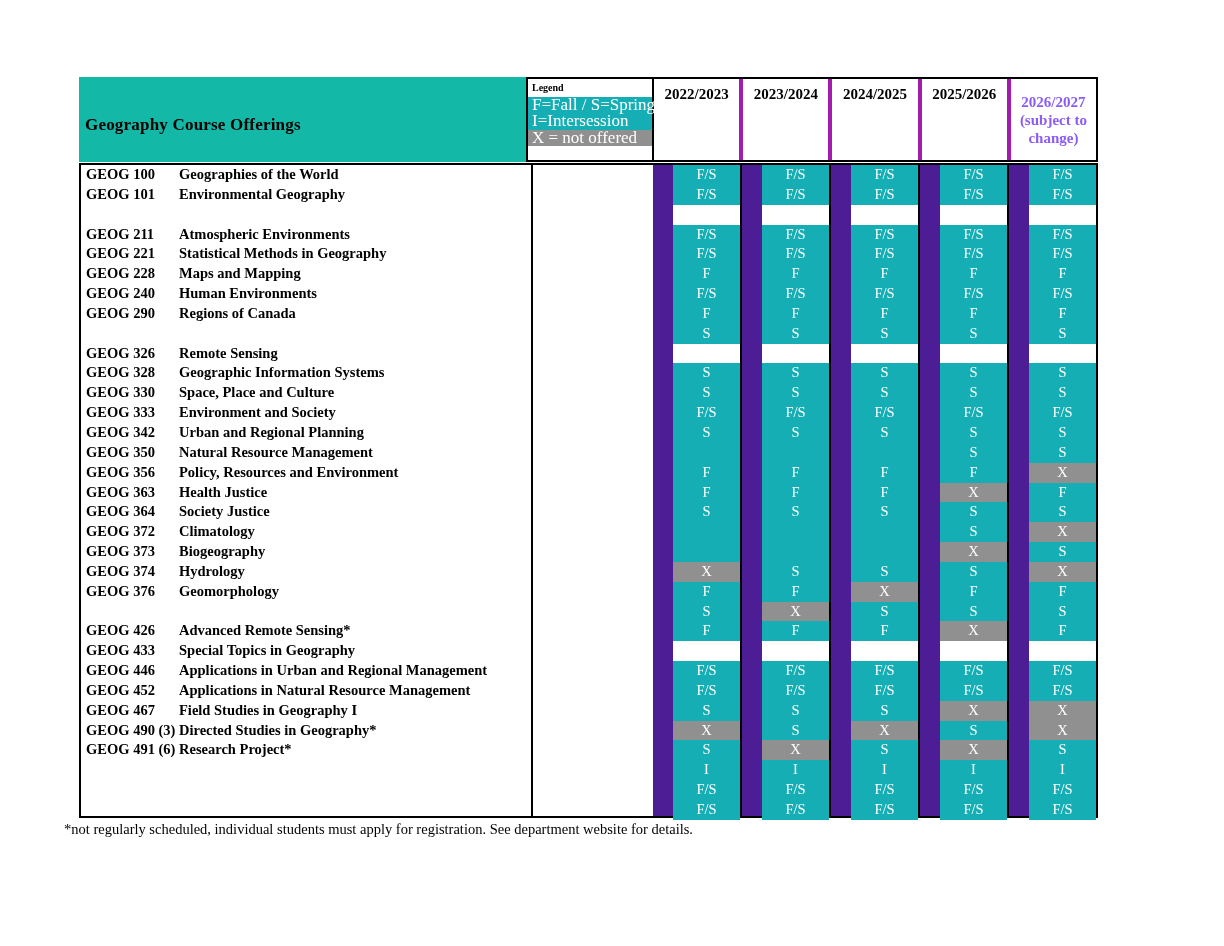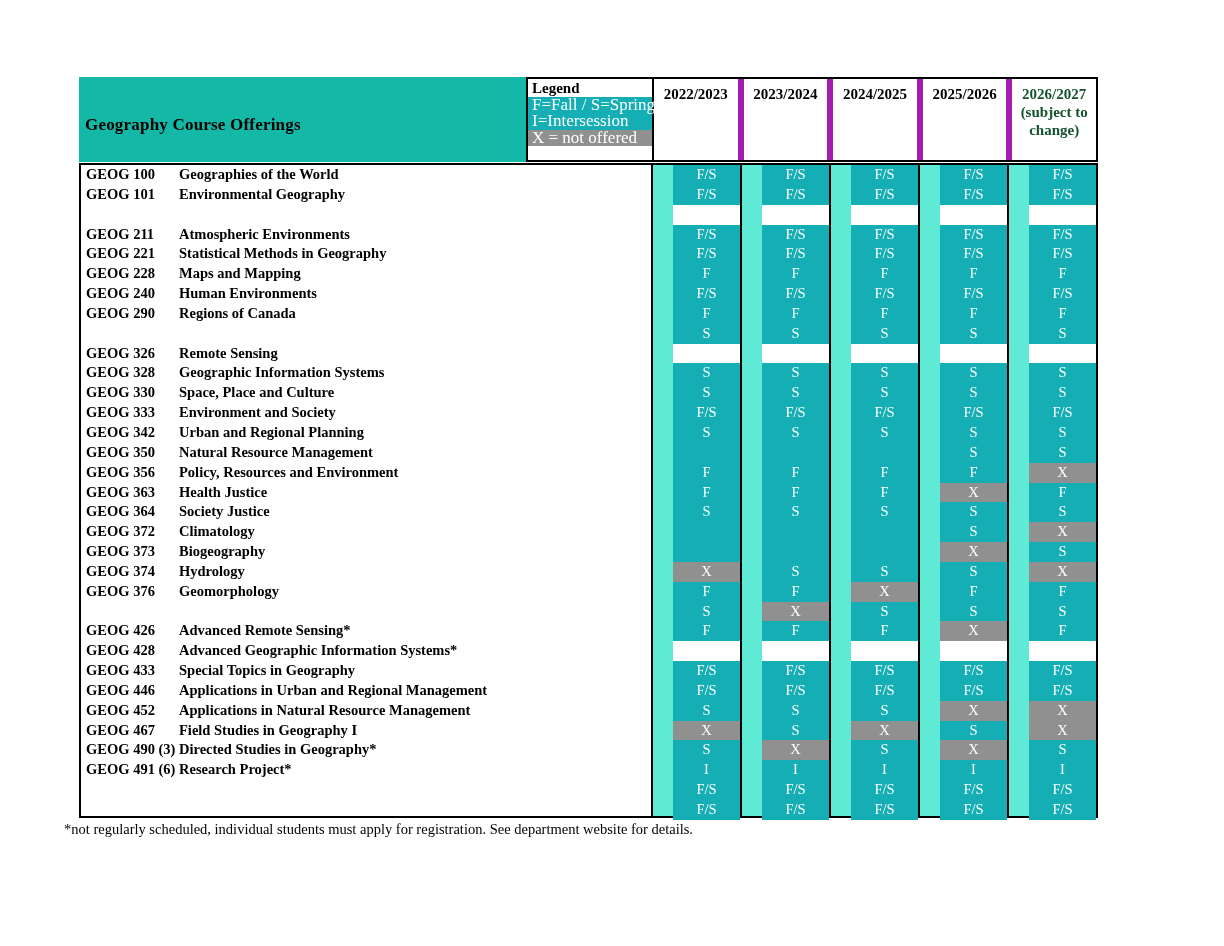--- a/index.html
+++ b/index.html
@@ -71,61 +71,61 @@
   .legend-line {
     font-size: 17px;
     line-height: 16.4px;
     padding-left: 4px;
     white-space: nowrap;
   }
   .legend-line.title {
     font-weight: bold;
     color: #000;
     background: #ffffff;
-    font-size: 15px;
+    font-size: 10px;
     line-height: 18px;
   }
   .legend-line.teal {
     background: #15AEB5;
     color: #ffffff;
   }
   .legend-line.gray {
     background: #909090;
     color: #ffffff;
   }
 
   .year-cell {
     flex: 1 1 0;
     box-sizing: border-box;
-    border-right: 6px solid #a21caf;
+    border-right: 4px solid #a21caf;
     background: #ffffff;
     text-align: center;
     font-weight: bold;
     font-size: 15px;
     padding-top: 6px;
     line-height: 18px;
   }
   .year-cell:last-child { border-right: none; }
-  .year-cell.highlight { color: #14532d; }
+  .year-cell.highlight { color: #8b5cf6; margin-top: 8px; }
 
   
   .main-table {
     position: absolute;
     left: 79px;
     top: 163px;
     width: 1019px;
     height: 655px;
     border: 2px solid #000;
     box-sizing: border-box;
   }
 
   .names-col {
     position: absolute;
     left: 0; top: 0;
-    width: 572px;
+    width: 452px;
     height: 100%;
     box-sizing: border-box;
     border-right: 2px solid #000;
     background: #ffffff;
     z-index: 3;
   }
   .row-name {
     height: 19.85px;
     line-height: 19.85px;
     font-size: 14.5px;
@@ -146,21 +146,21 @@
     left: 572px;
     top: 0;
     width: 443px;
     height: 100%;
     display: flex;
   }
   .data-col {
     flex: 1 1 0;
     box-sizing: border-box;
     border-right: 2px solid #000;
-    background: #5eead4;
+    background: #4c1d95;
     padding-left: 20px;
   }
   .data-col:last-child { border-right: none; }
 
   .cell {
     height: 19.85px;
     line-height: 19.85px;
     text-align: center;
     font-size: 14.5px;
     color: #ffffff;
@@ -241,21 +241,20 @@
         <div class="row-name"><span class="code">GEOG 350</span><span>Natural Resource Management</span></div>
         <div class="row-name"><span class="code">GEOG 356</span><span>Policy, Resources and Environment</span></div>
         <div class="row-name"><span class="code">GEOG 363</span><span>Health Justice</span></div>
         <div class="row-name"><span class="code">GEOG 364</span><span>Society Justice</span></div>
         <div class="row-name"><span class="code">GEOG 372</span><span>Climatology</span></div>
         <div class="row-name"><span class="code">GEOG 373</span><span>Biogeography</span></div>
         <div class="row-name"><span class="code">GEOG 374</span><span>Hydrology</span></div>
         <div class="row-name"><span class="code">GEOG 376</span><span>Geomorphology</span></div>
         <div class="row-name spacer"></div>
         <div class="row-name"><span class="code">GEOG 426</span><span>Advanced Remote Sensing*</span></div>
-        <div class="row-name"><span class="code">GEOG 428</span><span>Advanced Geographic Information Systems*</span></div>
         <div class="row-name"><span class="code">GEOG 433</span><span>Special Topics in Geography</span></div>
         <div class="row-name"><span class="code">GEOG 446</span><span>Applications in Urban and Regional Management</span></div>
         <div class="row-name"><span class="code">GEOG 452</span><span>Applications in Natural Resource Management</span></div>
         <div class="row-name"><span class="code">GEOG 467</span><span>Field Studies in Geography I</span></div>
         <div class="row-name"><span class="code">GEOG 490 (3)</span><span>Directed Studies in Geography*</span></div>
         <div class="row-name"><span class="code">GEOG 491 (6)</span><span>Research Project*</span></div>
       </div>
     <div class="data-area" id="data-area">
         <div class="data-col">
           <div class="cell">F/S</div>

